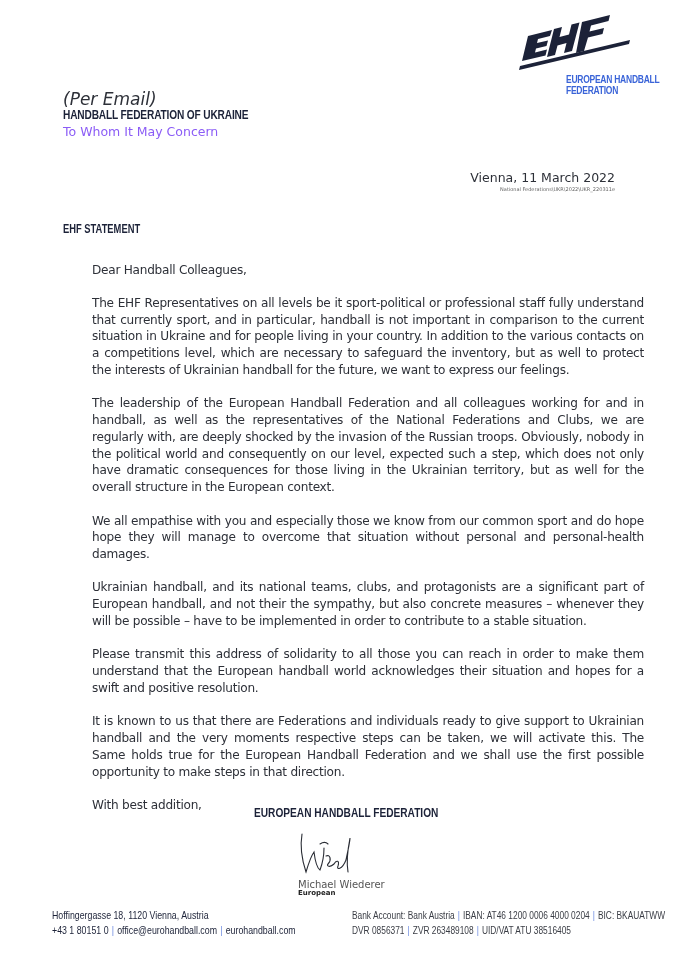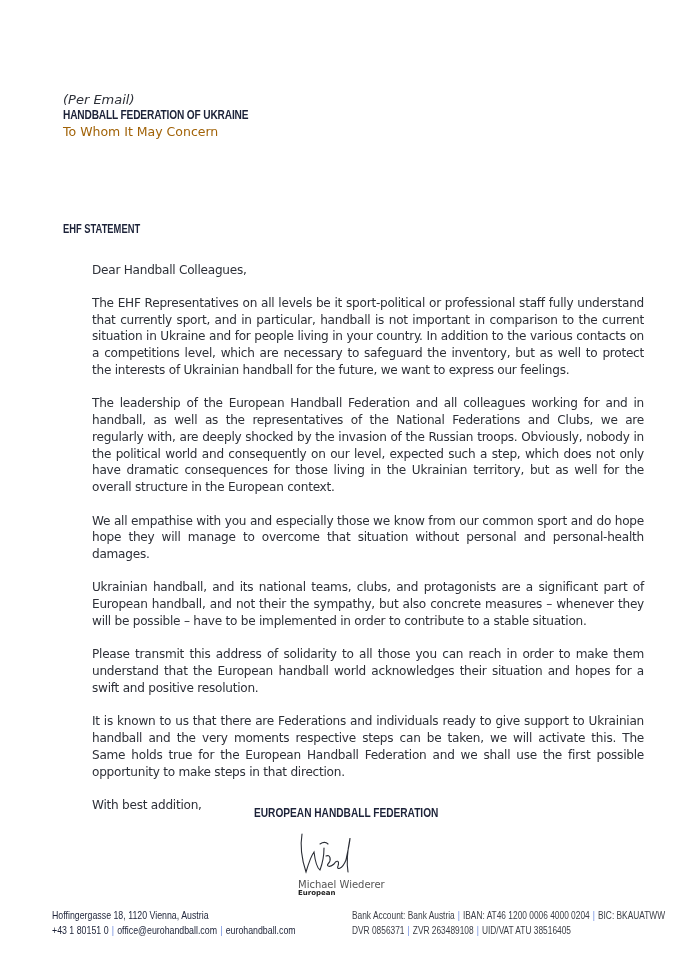--- a/index.html
+++ b/index.html
@@ -9,24 +9,24 @@
 
   
   .logo { position: absolute; left: 518px; top: 14px; width: 120px; height: 75px; }
   .logo svg { position: absolute; left: 0; top: 0; }
   .logo-text { position: absolute; left: 48px; top: 60px; font-family: "Liberation Sans", sans-serif;
     font-weight: bold; font-size: 10px; line-height: 11px; color: #3a64d8; letter-spacing: -0.3px;
     transform: scaleX(0.85); transform-origin: left top; white-space: nowrap; }
 
   
   .addr { position: absolute; left: 63px; top: 92px; }
-  .per-email { font-style: italic; font-size: 13px; color: #2d3038; line-height: 15px; }
+  .per-email { font-style: italic; font-size: 17px; color: #2d3038; line-height: 15px; }
   .recipient { font-family: "Liberation Sans", sans-serif; font-weight: bold; font-size: 13px; color: #1c2238;
     line-height: 15px; transform: scaleX(0.78); transform-origin: left top; white-space: nowrap; letter-spacing: -0.2px; }
-  .concern { font-size: 12.5px; color: #a16207; line-height: 19px; }
+  .concern { font-size: 12.5px; color: #8b5cf6; line-height: 19px; }
 
   
   .date-block { position: absolute; right: 65px; top: 170px; text-align: right; }
   .date { font-size: 12.5px; color: #2d3038; line-height: 16px; }
   .ref { font-size: 5px; color: #666; line-height: 7px; }
 
   .subject { position: absolute; left: 63px; top: 222px; font-family: "Liberation Sans", sans-serif;
     font-weight: bold; font-size: 12px; color: #1c2238; transform: scaleX(0.78); transform-origin: left top;
     white-space: nowrap; }
 
@@ -46,27 +46,50 @@
     font-size: 11px; line-height: 14.5px; color: #1c2238; transform: scaleX(0.8); transform-origin: left top; white-space: nowrap; }
   .footer-right { position: absolute; left: 352px; top: 908px; font-family: "Liberation Sans", sans-serif;
     font-size: 11px; line-height: 14.5px; color: #3a3d45; transform: scaleX(0.76); transform-origin: left top; white-space: nowrap; }
   .sep { color: #6c8ae0; margin: 0 4px; }
 </style>
 </head>
 <body>
 
 <div class="page">
 
+  <div class="logo">
+    <svg width="120" height="62" viewBox="0 0 120 62">
+
+      <g fill="#1c2238">
+
+        <polygon points="10,22 34,16 32,22 20,25 19,29 30,26.5 28.5,32 18,34.5 17,38.5 29,35.5 27.5,41.5 4,47"></polygon>
+
+        <polygon points="36,15 44,13 41.5,23 51,20.5 53.5,10.5 61.5,8.5 54,37 46,39 48.5,29 39.5,31.5 37,41 29,43"></polygon>
+
+        <polygon points="64,8 92,1 90.5,7 73,11.5 71.5,17.5 86,14 84.5,20 70,23.5 66,37 58,39"></polygon>
+
+        <polygon points="2,52 112,26 111,30 1,56"></polygon>
+      </g>
+    </svg>
+    <div class="logo-text">
+      <div>EUROPEAN HANDBALL</div>
+      <div>FEDERATION</div>
+    </div>
+  </div>
 
   <div class="addr">
     <div class="per-email">(Per Email)</div>
     <div class="recipient">HANDBALL FEDERATION OF UKRAINE</div>
     <div class="concern">To Whom It May Concern</div>
   </div>
 
+  <div class="date-block">
+    <div class="date">Vienna, 11 March 2022</div>
+    <div class="ref">National Federations\UKR\2022\UKR_220311e</div>
+  </div>
 
   <div class="subject">EHF STATEMENT</div>
 
   <div class="body">
     <p class="greeting">Dear Handball Colleagues,</p>
     <p>The EHF Representatives on all levels be it sport-political or professional staff fully understand that currently sport, and in particular, handball is not important in comparison to the current situation in Ukraine and for people living in your country. In addition to the various contacts on a competitions level, which are necessary to safeguard the inventory, but as well to protect the interests of Ukrainian handball for the future, we want to express our feelings.</p>
     <p>The leadership of the European Handball Federation and all colleagues working for and in handball, as well as the representatives of the National Federations and Clubs, we are regularly with, are deeply shocked by the invasion of the Russian troops. Obviously, nobody in the political world and consequently on our level, expected such a step, which does not only have dramatic consequences for those living in the Ukrainian territory, but as well for the overall structure in the European context.</p>
     <p>We all empathise with you and especially those we know from our common sport and do hope hope they will manage to overcome that situation without personal and personal-health damages.</p>
     <p>Ukrainian handball, and its national teams, clubs, and protagonists are a significant part of European handball, and not their the sympathy, but also concrete measures – whenever they will be possible – have to be implemented in order to contribute to a stable situation.</p>
     <p>Please transmit this address of solidarity to all those you can reach in order to make them understand that the European handball world acknowledges their situation and hopes for a swift and positive resolution.</p>

